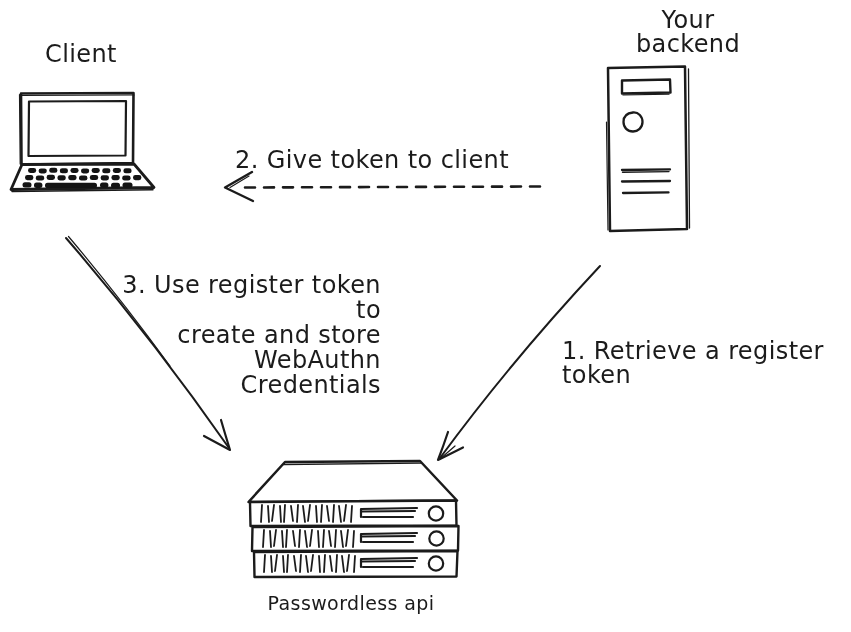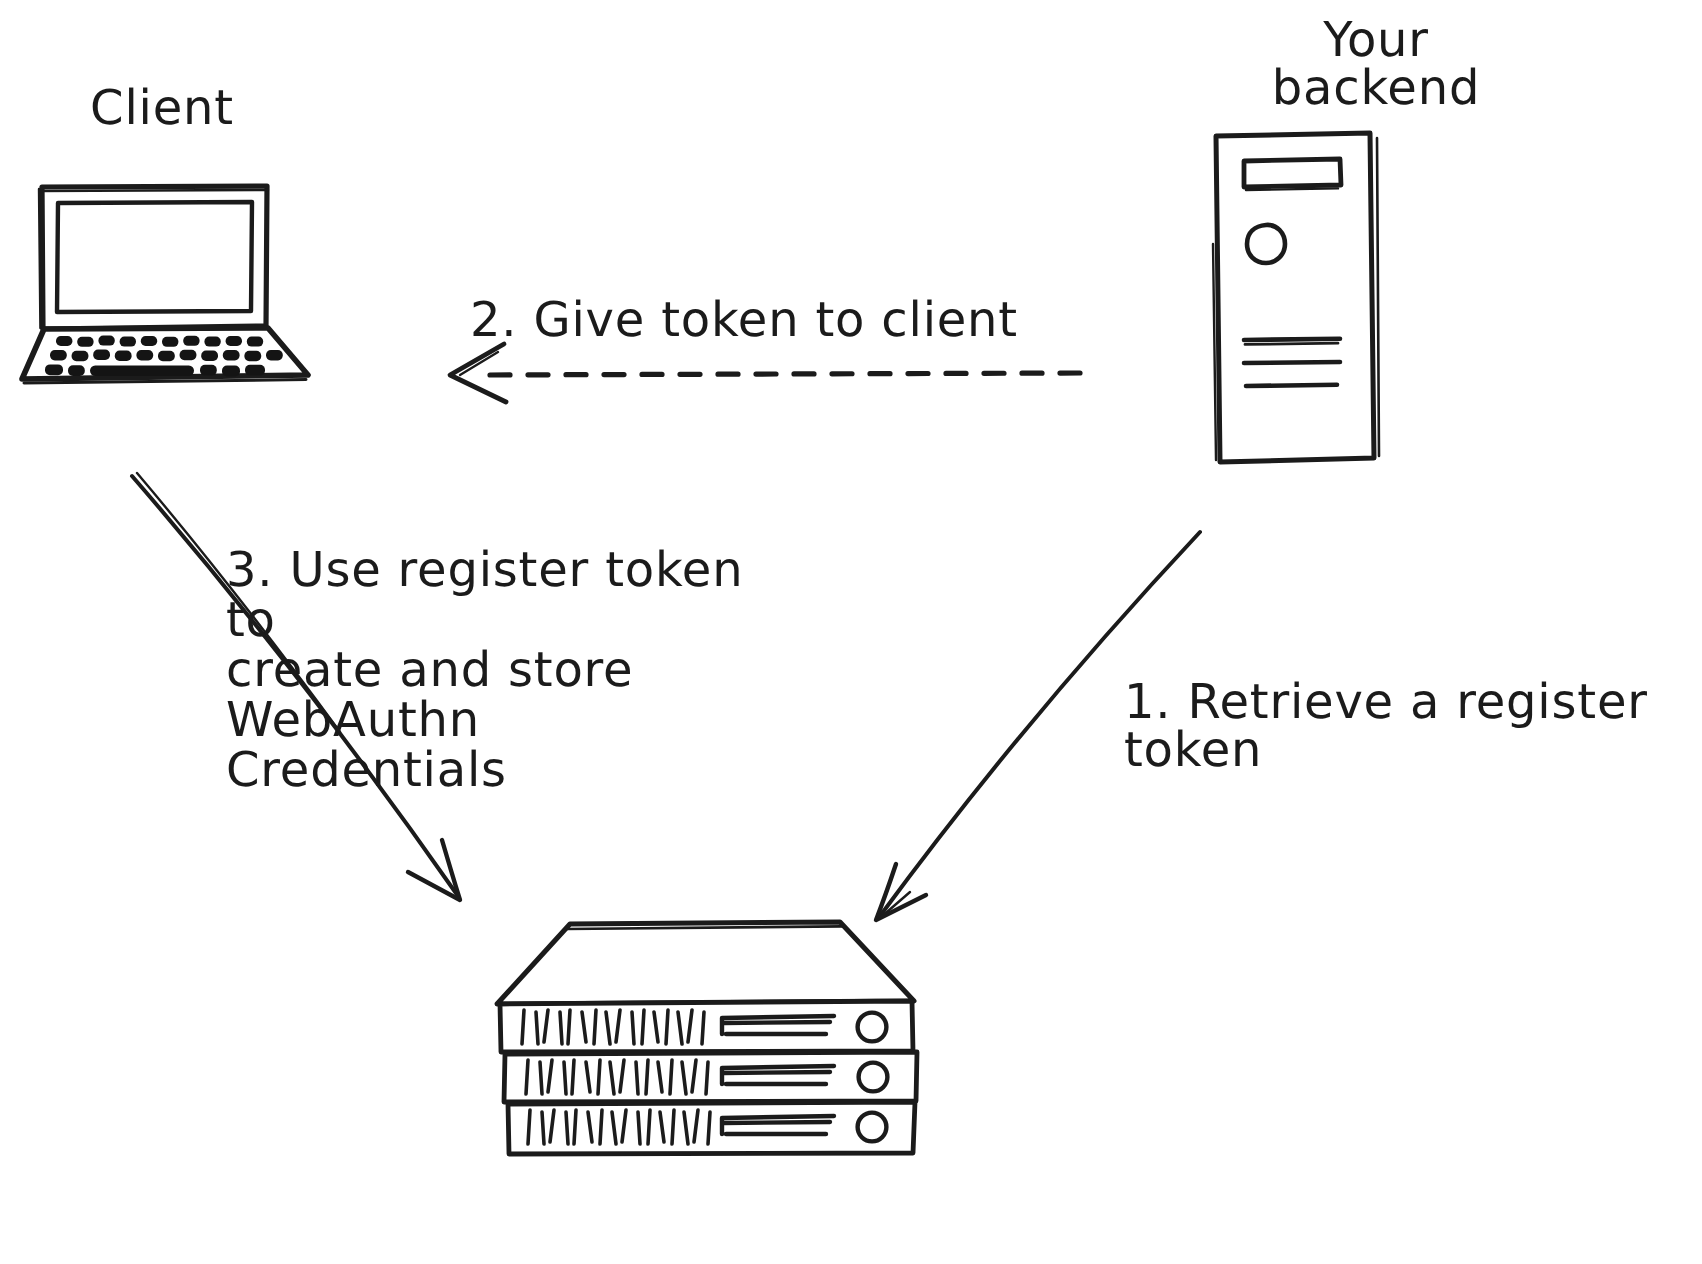--- a/index.html
+++ b/index.html
@@ -15,36 +15,37 @@
   .lbl{
     position:absolute;
     font-size:24px;
     letter-spacing:.4px;
     color:#1b1b1b;
     line-height:24px;
   }
   .client-lbl {left:44px;  top:42px;  width:74px;  text-align:center;}
   .backend-lbl{left:616px; top:8px;   width:144px; text-align:center;}
   .step2-lbl  {left:234px; top:148px; width:276px; text-align:center;}
-  .step3-lbl  {left:113px; top:273px; width:268px; text-align:left; white-space:pre-line; line-height:25px;}
+  .step3-lbl  {left:113px; top:273px; width:268px; text-align:right; white-space:pre-line; line-height:25px;}
   .step1-lbl  {left:562px; top:339px; width:292px; text-align:left;}
   .api-lbl    {left:254px; top:591px; width:194px; text-align:center; font-size:19px;}
 
   svg .ink{stroke:#1b1b1b;fill:none;stroke-linecap:round;stroke-linejoin:round;}
   svg .fillw{fill:#ffffff;}
   svg .key{fill:#141414;stroke:none;}
   .overlay{left:0;top:0;pointer-events:none;}
 </style>
 </head>
 <body>
 
 <div class="canvas">
 
   <div class="lbl client-lbl">Client</div>
   <div class="lbl backend-lbl">Your backend</div>
+  <div class="lbl api-lbl">Passwordless api</div>
 
   <div class="lbl step2-lbl">2. Give token to client</div>
   <div class="lbl step3-lbl">3. Use register token to
 create and store
 WebAuthn Credentials</div>
   <div class="lbl step1-lbl">1. Retrieve a register token</div>
 
   <svg class="abs" style="left:8px;top:86px;" width="152" height="110" viewBox="0 0 152 110">
     <g>
       <path class="ink fillw" stroke-width="2.6" d="M13,7.5 L125.5,7 L125,77 L13.5,78.5 Z"></path>

